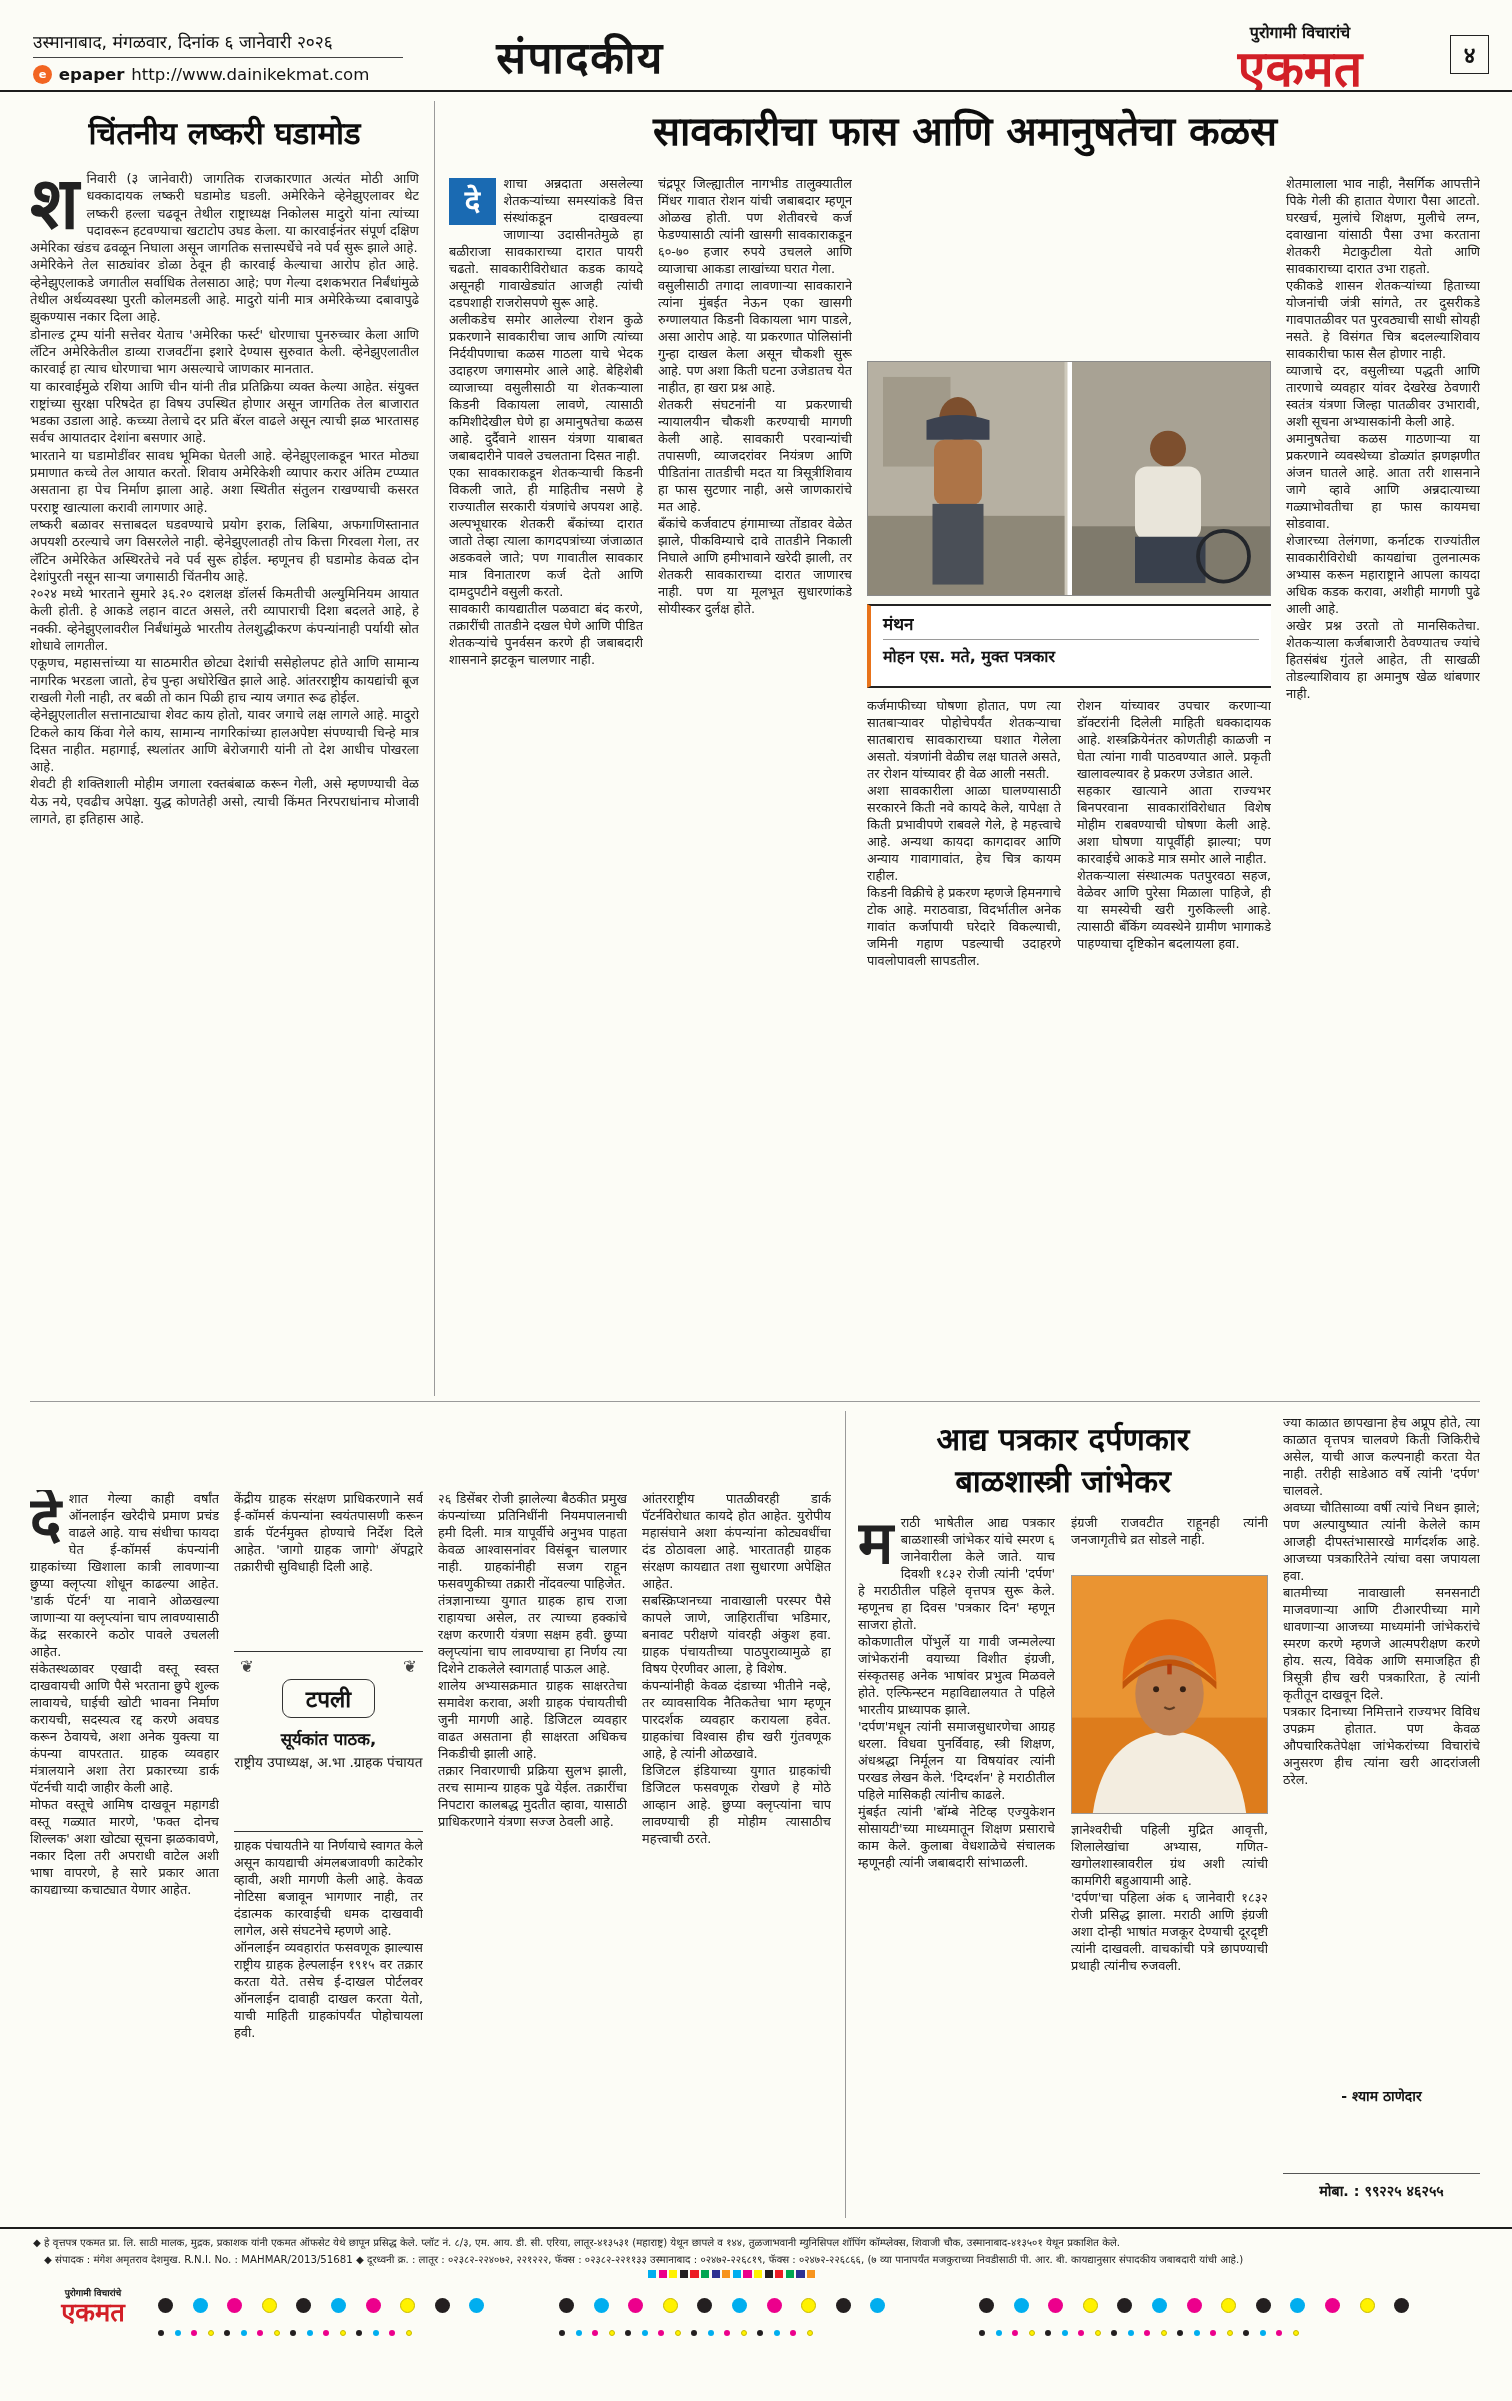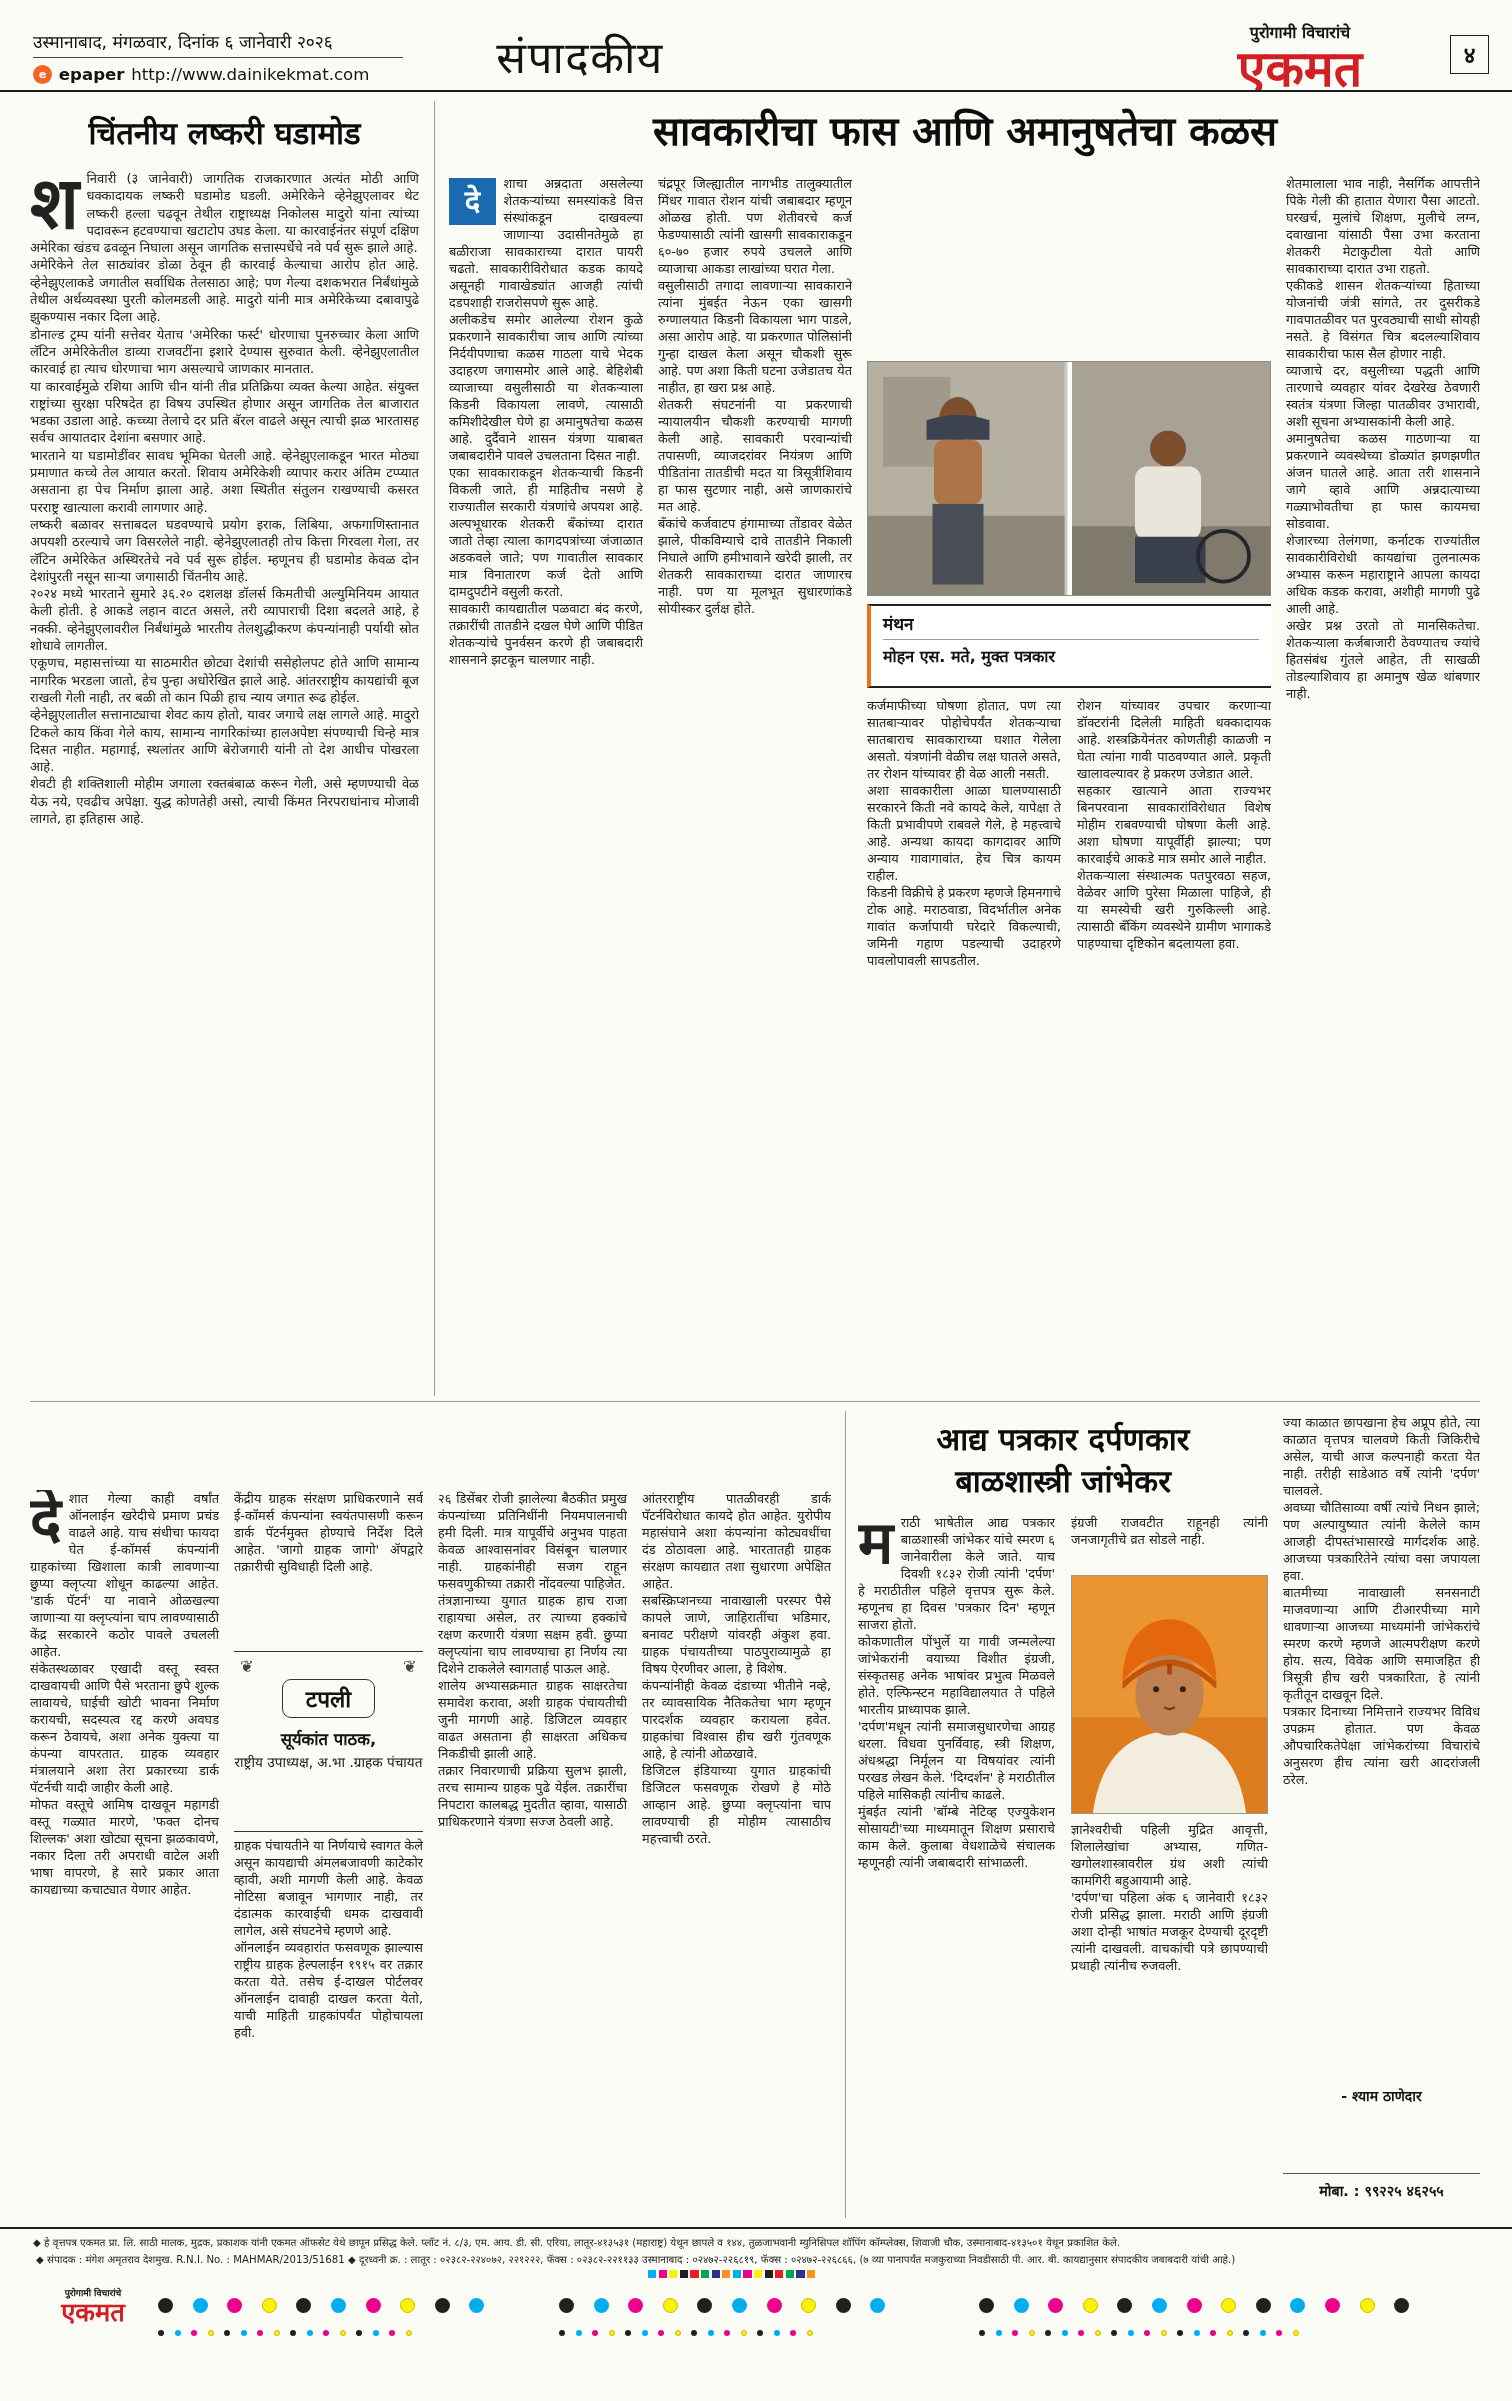--- a/index.html
+++ b/index.html
@@ -9,21 +9,21 @@
           background:#fcfcf6; color:#141414; overflow:hidden; }
   .abs { position:absolute; }
 
   
   .dateline { left:33px; top:30px; font-size:17.3px; color:#111; }
   .hdr-left-rule { left:33px; top:57px; width:370px; height:0.8px; background:#444; }
   .epaper-row { left:33px; top:65px; display:flex; align-items:center; gap:6.8px; font-size:16.6px; }
   .epaper-icon { width:19px; height:19px; border-radius:50%; background:#f26522; color:#fff;
                  font-weight:bold; display:flex; align-items:center; justify-content:center; font-size:11.3px; }
   .epaper-label { font-weight:700; }
-  .section-title { left:0; top:25.6px; width:1160px; text-align:center; font-size:44px; font-weight:400; letter-spacing:1.5px; }
+  .section-title { left:0; top:25.6px; width:1160px; text-align:center; font-size:44px; font-weight:700; letter-spacing:1.5px; }
   .masthead { left:1172px; top:21px; width:256px; text-align:center; }
   .masthead .tagline { font-size:16px; font-weight:700; }
   .masthead .brand { font-size:50px; font-weight:800; color:#d21f26; line-height:1.05; }
   .pagenum { left:1450px; top:35px; width:39px; height:39px; border:1.5px solid #222;
              display:flex; align-items:center; justify-content:center; font-size:22.6px; font-weight:700; }
   .header-rule { left:0; top:90px; width:1512px; height:2.3px; background:#1d1d1d; }
 
   
   .rule { position:absolute; background:#9a9a9a; }
   .vr-top    { left:434px;  top:101px;  width:0.8px; height:1295px; }
@@ -89,21 +89,21 @@
   .e2b { left:1071px; top:1821px; height:396px; }
   .e3  { left:1283px; top:1414px; height:661px; }
   .portrait { left:1071px; top:1575px; width:197px; height:239px; border:0.8px solid #999; }
   .portrait svg { display:block; width:100%; height:100%; }
   .a4-byline { left:1283px; top:2086px; width:197px; text-align:center; font-size:14px; font-weight:700; }
   .a4-phone  { left:1283px; top:2173px; width:197px; text-align:center; font-size:14.3px; font-weight:700;
                border-top:0.8px solid #555; padding-top:6.8px; }
 
   
   .f-line1 { left:33px; top:2235px; width:1446px; font-size:10.2px; white-space:nowrap; overflow:hidden; color:#222; }
-  .f-line2 { left:36px; top:2252px; width:1446px; font-size:10.2px; white-space:nowrap; overflow:hidden; color:#222; }
+  .f-line2 { left:44px; top:2252px; width:1446px; font-size:10.2px; white-space:nowrap; overflow:hidden; color:#222; }
   .f-squares { left:648px; top:2270px; display:flex; gap:2.3px; }
   .f-squares span { width:8.3px; height:8.3px; display:inline-block; }
   .f-logo { left:33px; top:2286px; width:120px; text-align:center; }
   .f-logo .tagline { font-size:9px; font-weight:700; }
   .f-logo .brand { font-size:25.6px; font-weight:800; color:#d21f26; line-height:1.05; }
   .dots-row { position:absolute; display:flex; gap:19.6px; align-items:center; }
   .dots-row.small { gap:10.5px; }
   .dot { border-radius:50%; display:inline-block; }
   .dl1 { left:158px;  top:2298px; } .dl2 { left:158px;  top:2330px; }
   .dc1 { left:559px;  top:2298px; } .dc2 { left:559px;  top:2330px; }

